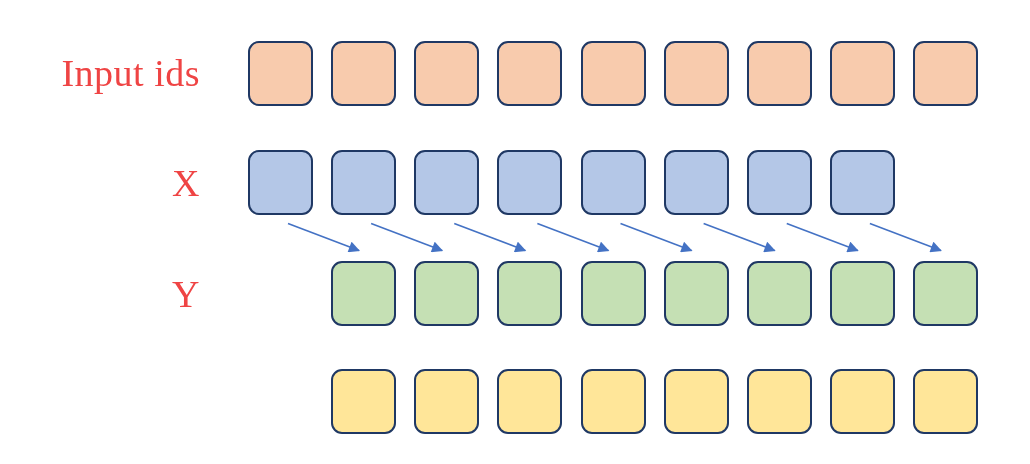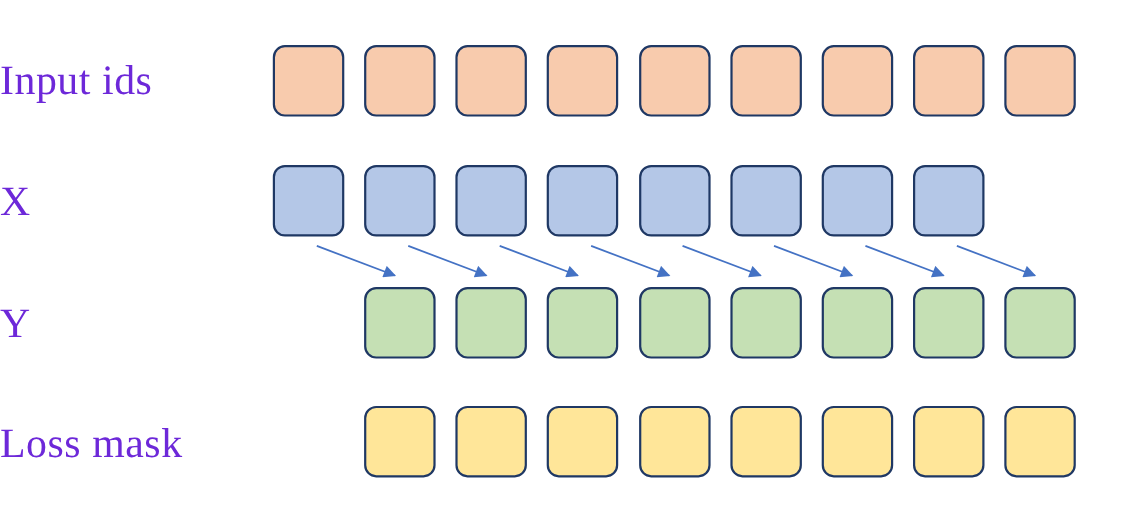--- a/index.html
+++ b/index.html
@@ -12,24 +12,25 @@
     width: 1030px;
     height: 464px;
     background: #ffffff;
     overflow: hidden;
     font-family: "Liberation Serif", serif;
   }
   .row-label {
     position: absolute;
     left: 0;
     width: 200px;
+    text-align: right;
     transform: translateY(-50%);
     font-size: 38px;
     line-height: 1;
-    color: #6d28d9;
+    color: #ef4444;
     white-space: nowrap;
     letter-spacing: 0.5px;
   }
   .box-row {
     position: absolute;
     left: 0;
     top: 0;
     width: 1030px;
     height: 0;
   }
@@ -49,21 +50,20 @@
   }
 </style>
 </head>
 <body>
 
 <div class="canvas">
 
   <div class="row-label" style="top:73px">Input ids</div>
   <div class="row-label" style="top:183px">X</div>
   <div class="row-label" style="top:294px">Y</div>
-  <div class="row-label" style="top:403px">Loss mask</div>
 
   <div class="box-row">
       <div class="box" style="left: 248px; top: 41px; background: rgb(248, 203, 173); border-color: rgb(31, 56, 100);"></div>
       <div class="box" style="left: 331.125px; top: 41px; background: rgb(248, 203, 173); border-color: rgb(31, 56, 100);"></div>
       <div class="box" style="left: 414.25px; top: 41px; background: rgb(248, 203, 173); border-color: rgb(31, 56, 100);"></div>
       <div class="box" style="left: 497.375px; top: 41px; background: rgb(248, 203, 173); border-color: rgb(31, 56, 100);"></div>
       <div class="box" style="left: 580.5px; top: 41px; background: rgb(248, 203, 173); border-color: rgb(31, 56, 100);"></div>
       <div class="box" style="left: 663.625px; top: 41px; background: rgb(248, 203, 173); border-color: rgb(31, 56, 100);"></div>
       <div class="box" style="left: 746.75px; top: 41px; background: rgb(248, 203, 173); border-color: rgb(31, 56, 100);"></div>
       <div class="box" style="left: 829.875px; top: 41px; background: rgb(248, 203, 173); border-color: rgb(31, 56, 100);"></div>

